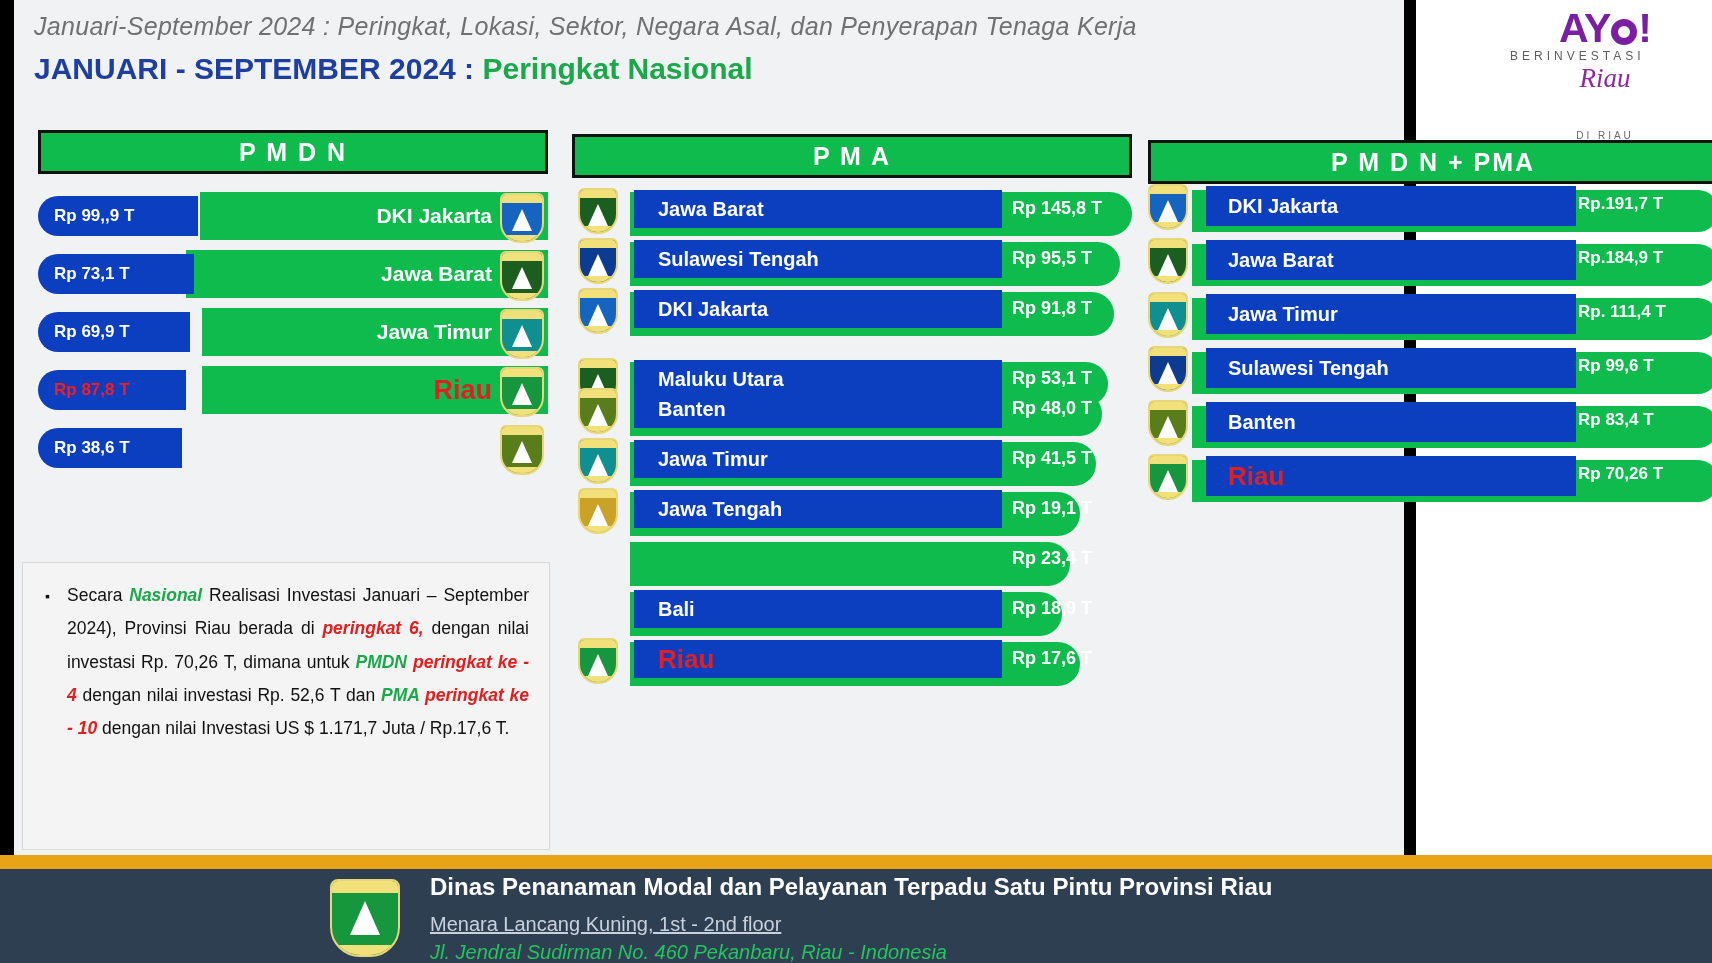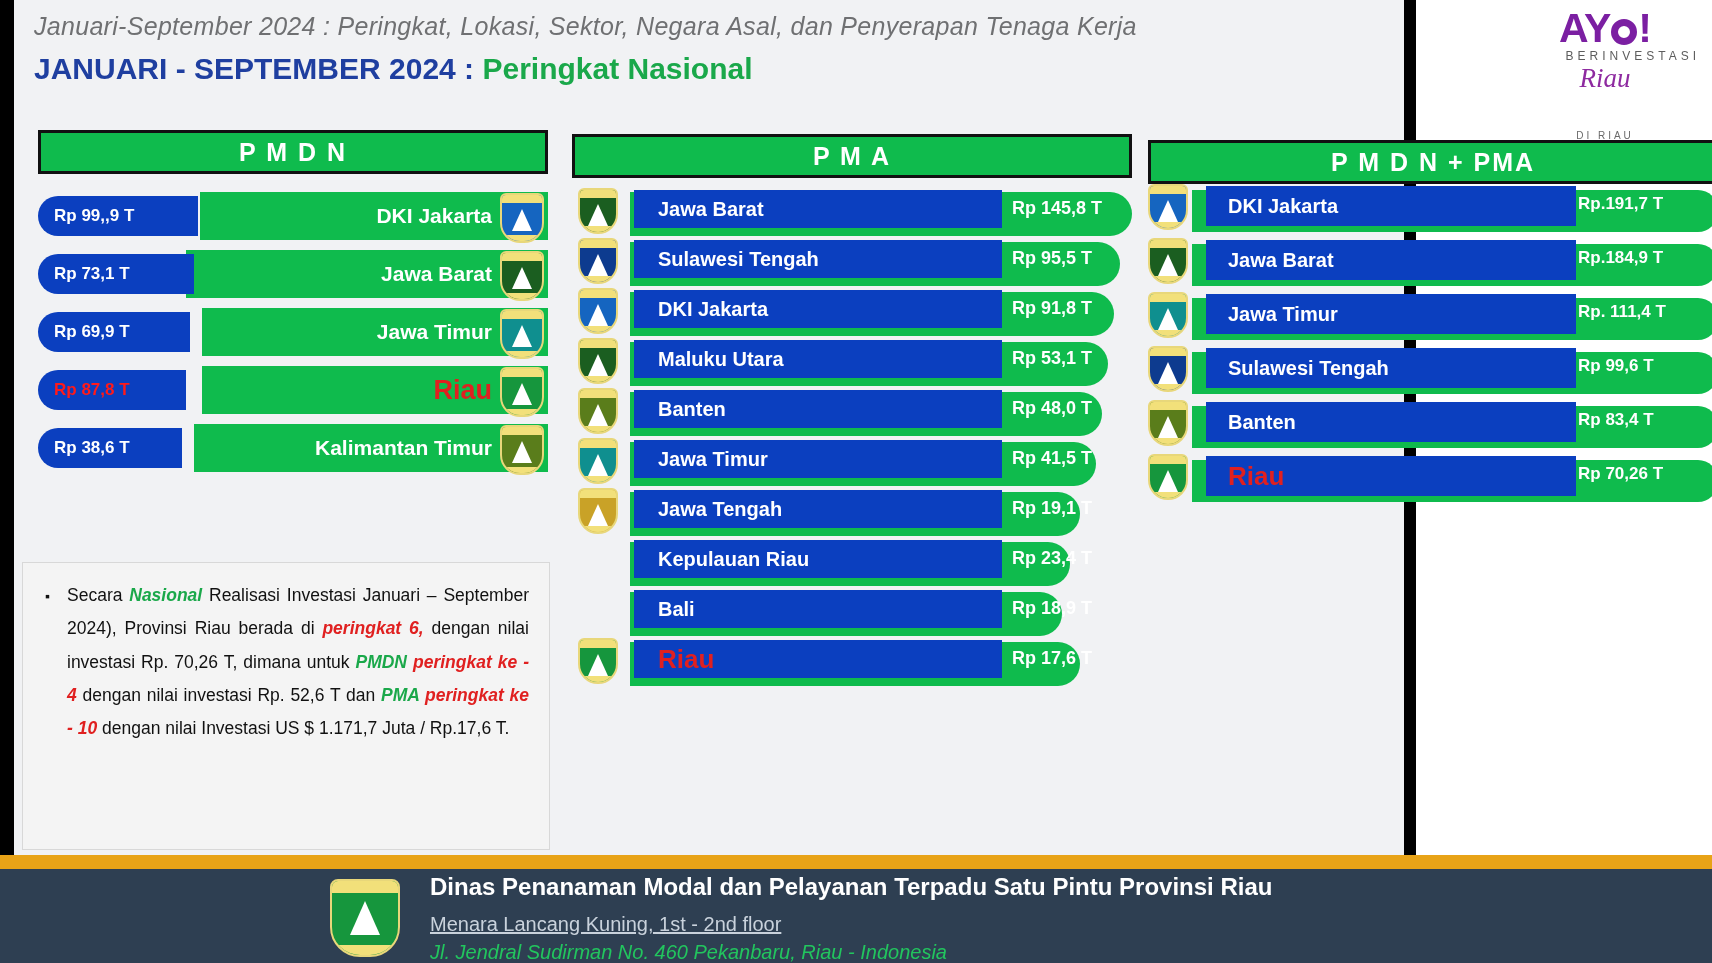--- a/index.html
+++ b/index.html
@@ -40,21 +40,21 @@
   .logo-wrap { position:absolute; left:1510px; top:8px; width:190px; height:100px; }
   .logo-ayo {
     font-size:41px; font-weight:bold; color:#7b1fa2; letter-spacing:-1px;
     line-height:40px; text-align:center;
   }
   .logo-ayo .o-circle {
     display:inline-block; width:26px; height:26px; border:7px solid #7b1fa2;
     border-radius:50%; vertical-align:-3px; margin:0 1px;
   }
   .logo-sub {
-    font-size:12px; color:#5d5d5d; letter-spacing:4px; text-align:right; margin-top:1px;
+    font-size:12px; color:#5d5d5d; letter-spacing:4px; text-align:left; margin-top:1px;
   }
   .logo-riau {
     text-align:center; font-size:27px; color:#8e2aa0; font-family:"Liberation Serif", serif;
     font-style:italic; margin-top:2px; line-height:26px;
   }
   .logo-riau small { display:block; font-size:10px; letter-spacing:3px; color:#6a6a6a; font-style:normal; font-family:"Liberation Sans", sans-serif;margin-top:32px; }
 
   
   .colhead {
     position:absolute; height:44px; background:#0fbb4d; border:3px solid #111;
@@ -237,23 +237,20 @@
       <div class="row pmdn-row" style="top: 366px;">
         <span class="pmdn-green riau-label" style="left:164px;width:346px">
           <span>Riau</span>
         </span>
         <span class="pmdn-chev red" style="width:148px">
           <span>Rp 87,8 T</span>
         </span>
         <span class="pmdn-emblem"><span class="emblem  "><span class="band"></span><span class="mid"></span><span class="band2"></span></span></span>
       </div>
       <div class="row pmdn-row" style="top: 424px;">
-        <span class="pmdn-green" style="left:156px;width:354px">
-          <span>Kalimantan Timur</span>
-        </span>
         <span class="pmdn-chev" style="width:144px">
           <span>Rp 38,6 T</span>
         </span>
         <span class="pmdn-emblem"><span class="emblem olive "><span class="band"></span><span class="mid"></span><span class="band2"></span></span></span>
       </div>
     </div>
 
   <div id="pma-list">
       <div class="row pma-row" style="top: 188px;">
         <span class="pma-green" style="width:502px"></span>
@@ -272,21 +269,21 @@
         <span class="pma-emblem"><span class="emblem navy sm"><span class="band"></span><span class="mid"></span><span class="band2"></span></span></span>
       </div>
       <div class="row pma-row" style="top: 288px;">
         <span class="pma-green" style="width:484px"></span>
         <span class="pma-blue">
           <span>DKI Jakarta</span>
         </span>
         <span class="pma-val">Rp 91,8 T</span>
         <span class="pma-emblem"><span class="emblem blue sm"><span class="band"></span><span class="mid"></span><span class="band2"></span></span></span>
       </div>
-      <div class="row pma-row" style="top: 338px;">
+      <div class="row pma-row" style="top: 358px;">
         <span class="pma-green" style="width:478px"></span>
         <span class="pma-blue">
           <span>Maluku Utara</span>
         </span>
         <span class="pma-val">Rp 53,1 T</span>
         <span class="pma-emblem"><span class="emblem dark sm"><span class="band"></span><span class="mid"></span><span class="band2"></span></span></span>
       </div>
       <div class="row pma-row" style="top: 388px;">
         <span class="pma-green" style="width:472px"></span>
         <span class="pma-blue">
@@ -306,23 +303,20 @@
       <div class="row pma-row" style="top: 488px;">
         <span class="pma-green" style="width:450px"></span>
         <span class="pma-blue">
           <span>Jawa Tengah</span>
         </span>
         <span class="pma-val">Rp 19,1 T</span>
         <span class="pma-emblem"><span class="emblem yellow sm"><span class="band"></span><span class="mid"></span><span class="band2"></span></span></span>
       </div>
       <div class="row pma-row" style="top: 538px;">
         <span class="pma-green" style="width:440px"></span>
-        <span class="pma-blue">
-          <span>Kepulauan Riau</span>
-        </span>
         <span class="pma-val">Rp 23,4 T</span>
       </div>
       <div class="row pma-row" style="top: 588px;">
         <span class="pma-green" style="width:432px"></span>
         <span class="pma-blue">
           <span>Bali</span>
         </span>
         <span class="pma-val">Rp 18,9 T</span>
       </div>
       <div class="row pma-row" style="top: 638px;">

